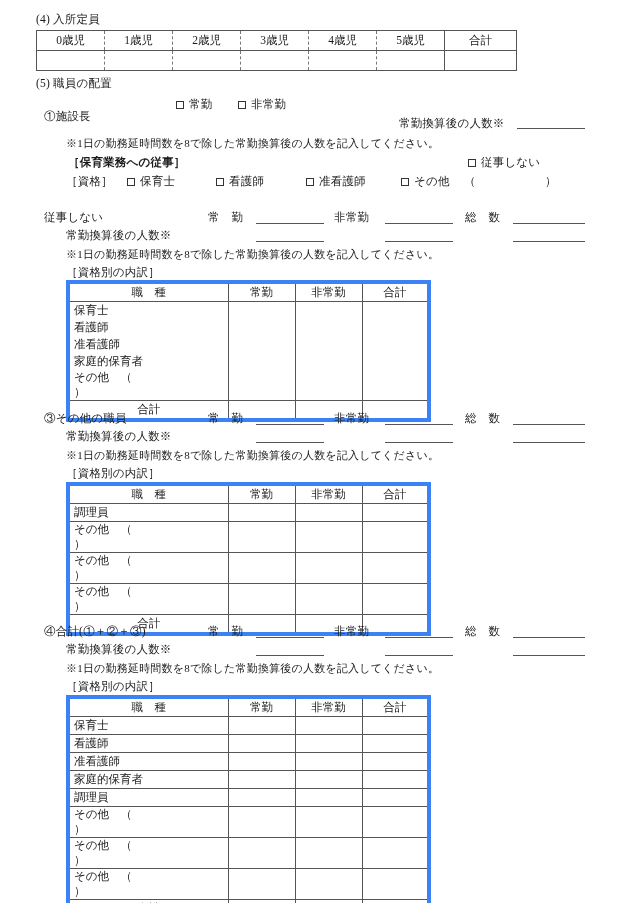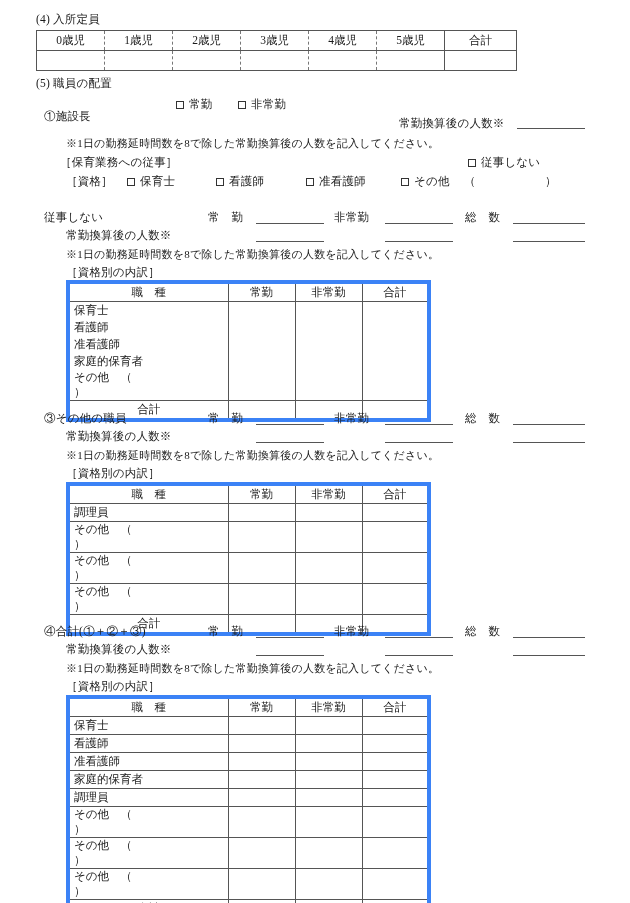--- a/index.html
+++ b/index.html
@@ -172,21 +172,21 @@
   </div>
   <div class="t" style="left:238px; top:99px;">
     <span class="cb"></span><span>非常勤</span>
   </div>
 
   <div class="t" style="left:399px; top:118px;">常勤換算後の人数※</div>
   <div class="rule" style="left:517px; top:128px; width:68px;"></div>
 
   <div class="t small" style="left:66px; top:138px;">※1日の勤務延時間数を8で除した常勤換算後の人数を記入してください。</div>
 
-  <div class="t" style="left:60px; top:157px;">［保育業務への従事］</div>
+  <div class="t" style="left:68px; top:157px;font-weight:bold;">［保育業務への従事］</div>
   <div class="t" style="left:468px; top:157px;text-align:right;">
     <span class="cb"></span><span>従事しない</span>
   </div>
 
   <div class="t" style="left:66px; top:176px;">［資格］</div>
   <div class="t" style="left:127px; top:176px;">
     <span class="cb"></span><span>保育士</span>
   </div>
   <div class="t" style="left:216px; top:176px;">
     <span class="cb"></span><span>看護師</span>

